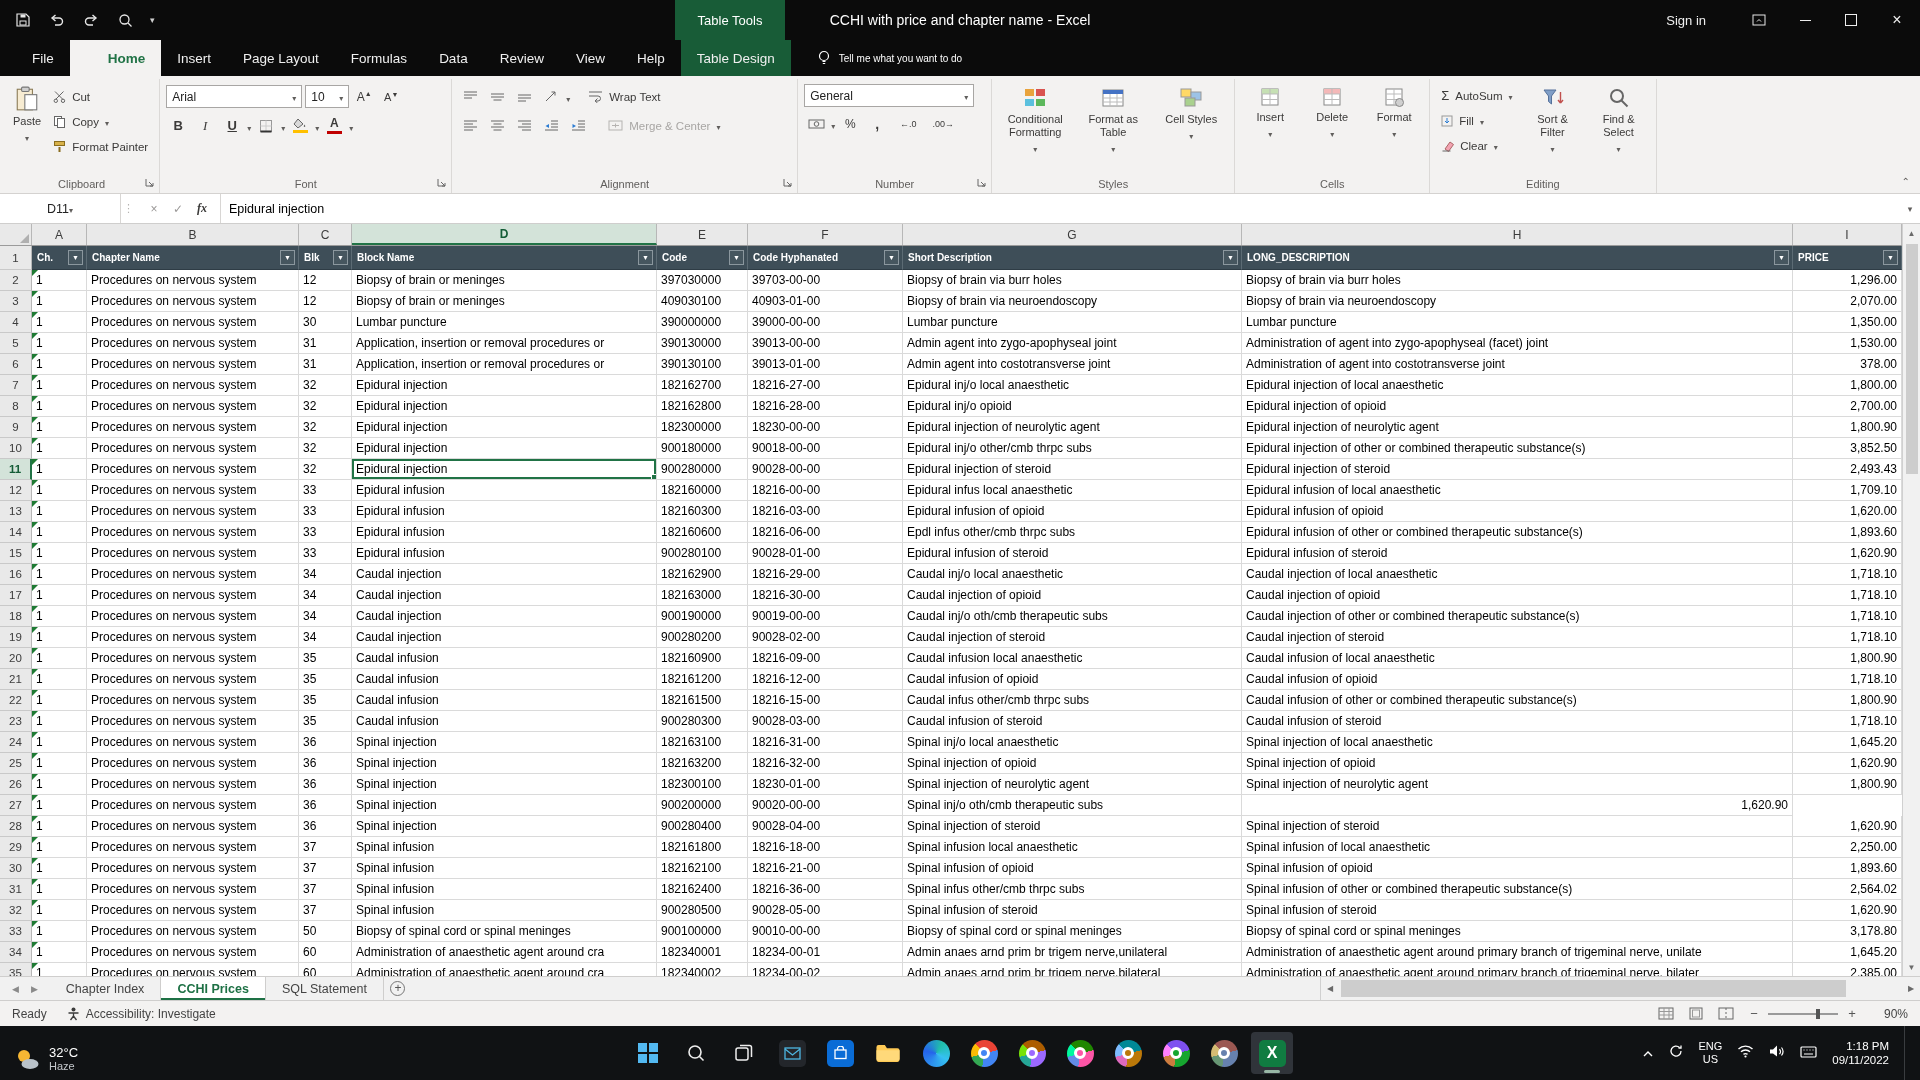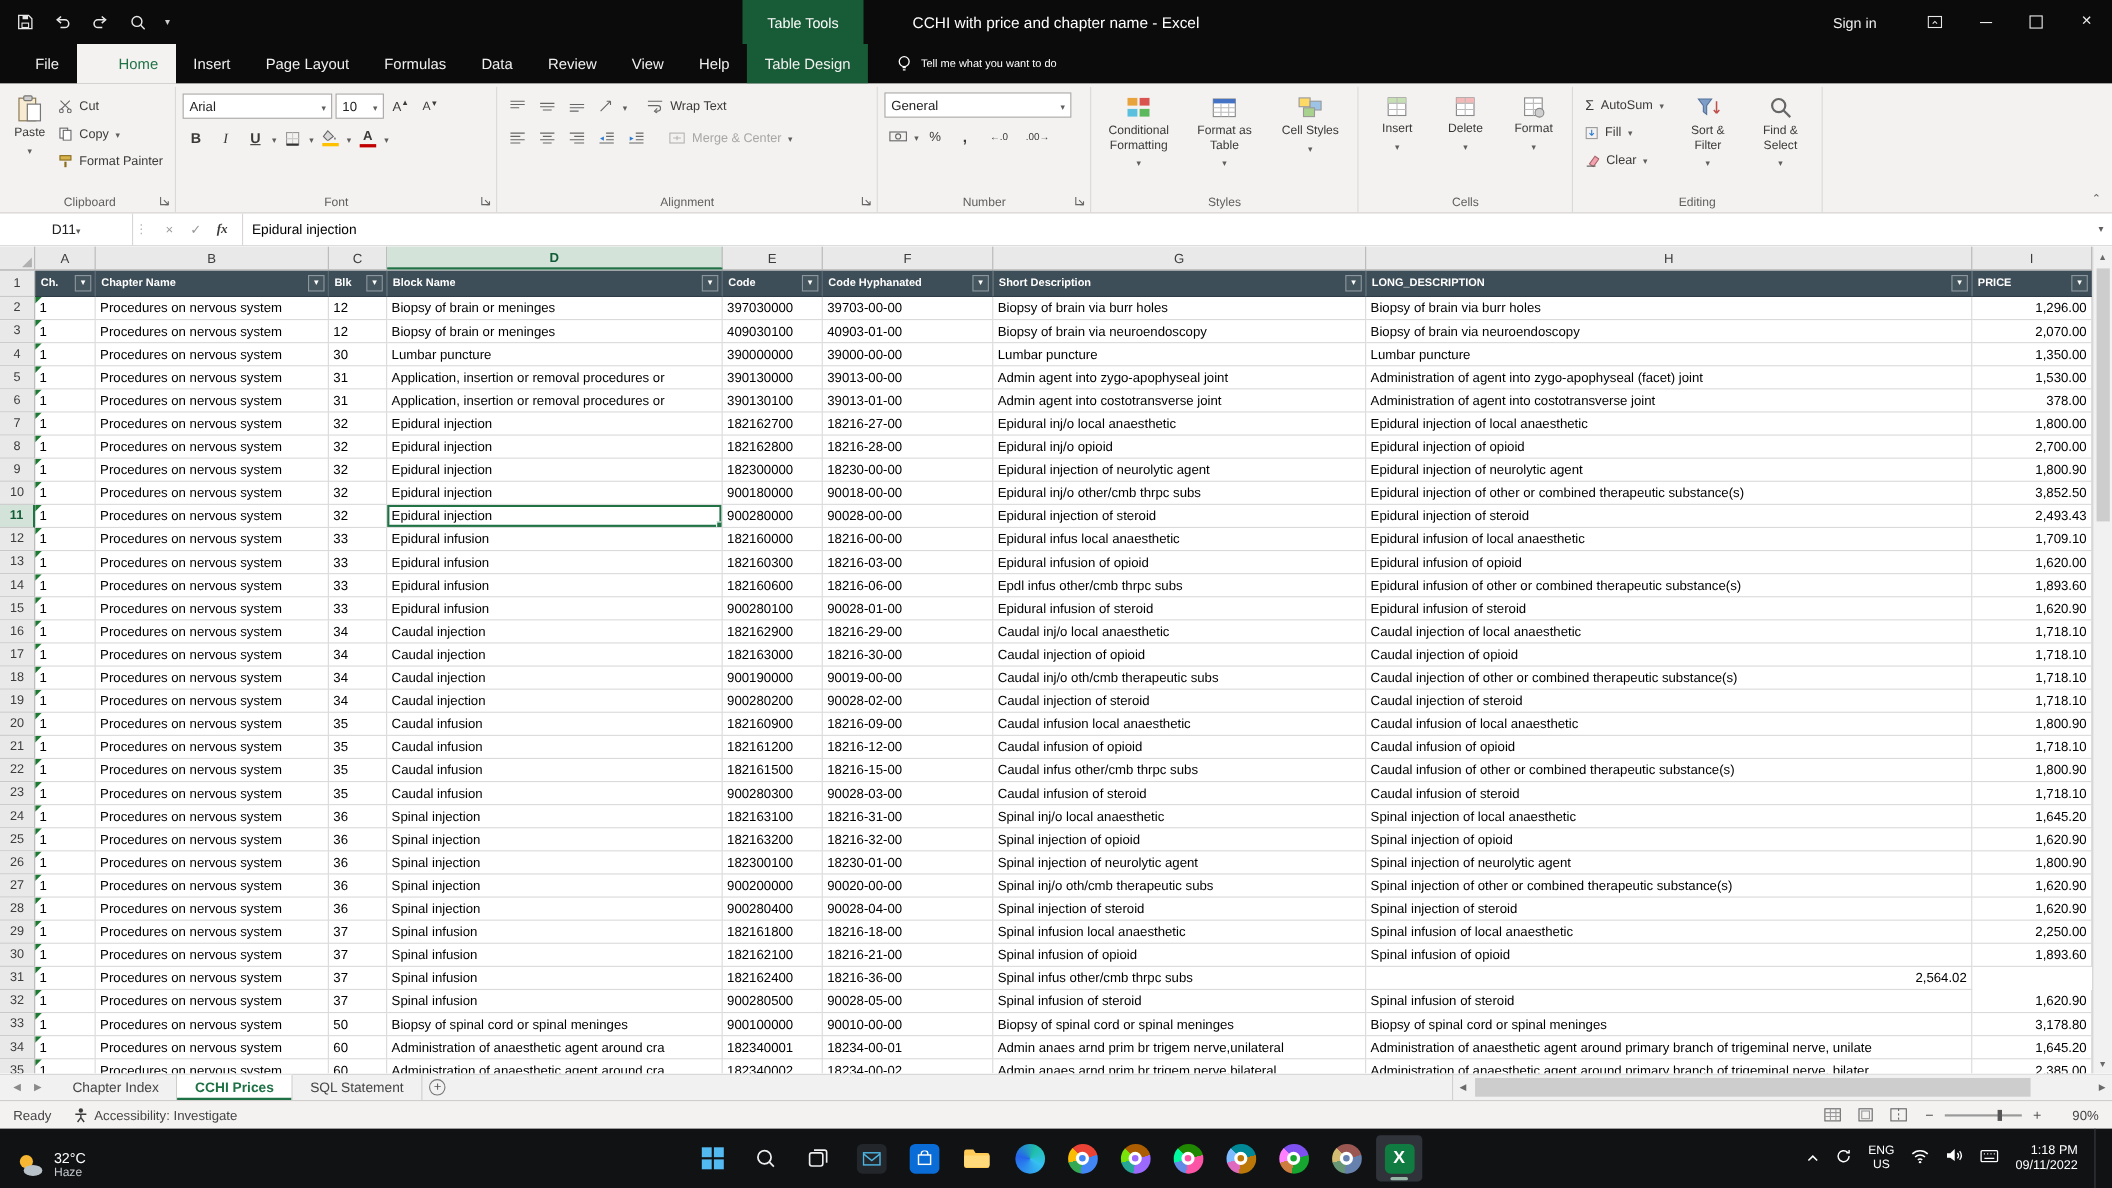--- a/index.html
+++ b/index.html
@@ -18,21 +18,21 @@
   .tb-right { margin-left:auto; display:flex; align-items:center; height:100%; z-index:2; }
   .signin { font-size:13px; margin-right:30px; }
   .winbtn { width:46px; height:100%; display:flex; align-items:center; justify-content:center; color:#eee; }
   .win-min::after { content:""; width:11px; height:1px; background:#eee; display:block; }
   .win-max::after { content:""; width:10px; height:10px; border:1px solid #eee; display:block; }
   .win-close { font-size:16px; }
 
   
   .tabrow { height:36px; background:#0b0b0b; display:flex; align-items:stretch; padding-left:16px; flex:none; }
   .rtab { padding:0 16px; display:flex; align-items:center; font-size:13.5px; color:#f0f0f0; }
-  .rtab.active { background:#f3f2f1; color:#217346; font-weight:normal;padding-left:38px; }
+  .rtab.active { background:#f3f2f1; color:#217346; font-weight:bold;padding-left:38px; }
   .rtab.ctx { background:#185C37; }
   .tellme { display:flex; align-items:center; gap:8px; color:#fff; font-size:10px; margin-left:26px; }
 
   
   .ribbon { height:118px; background:#f3f2f1; border-bottom:1px solid #d4d2d0; display:flex; padding:3px 4px 0 4px; position:relative; flex:none; }
   .rgroup { display:flex; flex-direction:column; padding:2px 6px 0 6px; position:relative; border-right:1px solid #dbd9d7; flex:none; }
   .g-body { flex:1; display:flex; align-items:flex-start; gap:4px; }
   .g-label { height:18px; display:flex; align-items:center; justify-content:center; font-size:11px; color:#605e5c; }
   .launcher { position:absolute; right:2px; bottom:3px; width:13px; height:13px; color:#605e5c; }
   .launcher svg { display:block; }
@@ -935,21 +935,20 @@
           </div>
           <div class="gridrow">
             <div class="rowhdr">27</div>
             <div class="cell err">1</div>
             <div class="cell">Procedures on nervous system</div>
             <div class="cell">36</div>
             <div class="cell">Spinal injection</div>
             <div class="cell">900200000</div>
             <div class="cell">90020-00-00</div>
             <div class="cell">Spinal inj/o oth/cmb therapeutic subs</div>
-            <div class="cell">Spinal injection of other or combined therapeutic substance(s)</div>
             <div class="cell num">1,620.90</div>
           </div>
           <div class="gridrow">
             <div class="rowhdr">28</div>
             <div class="cell err">1</div>
             <div class="cell">Procedures on nervous system</div>
             <div class="cell">36</div>
             <div class="cell">Spinal injection</div>
             <div class="cell">900280400</div>
             <div class="cell">90028-04-00</div>
@@ -983,20 +982,21 @@
           </div>
           <div class="gridrow">
             <div class="rowhdr">31</div>
             <div class="cell err">1</div>
             <div class="cell">Procedures on nervous system</div>
             <div class="cell">37</div>
             <div class="cell">Spinal infusion</div>
             <div class="cell">182162400</div>
             <div class="cell">18216-36-00</div>
             <div class="cell">Spinal infus other/cmb thrpc subs</div>
+            <div class="cell">Spinal infusion of other or combined therapeutic substance(s)</div>
             <div class="cell num">2,564.02</div>
           </div>
           <div class="gridrow">
             <div class="rowhdr">32</div>
             <div class="cell err">1</div>
             <div class="cell">Procedures on nervous system</div>
             <div class="cell">37</div>
             <div class="cell">Spinal infusion</div>
             <div class="cell">900280500</div>
             <div class="cell">90028-05-00</div>

